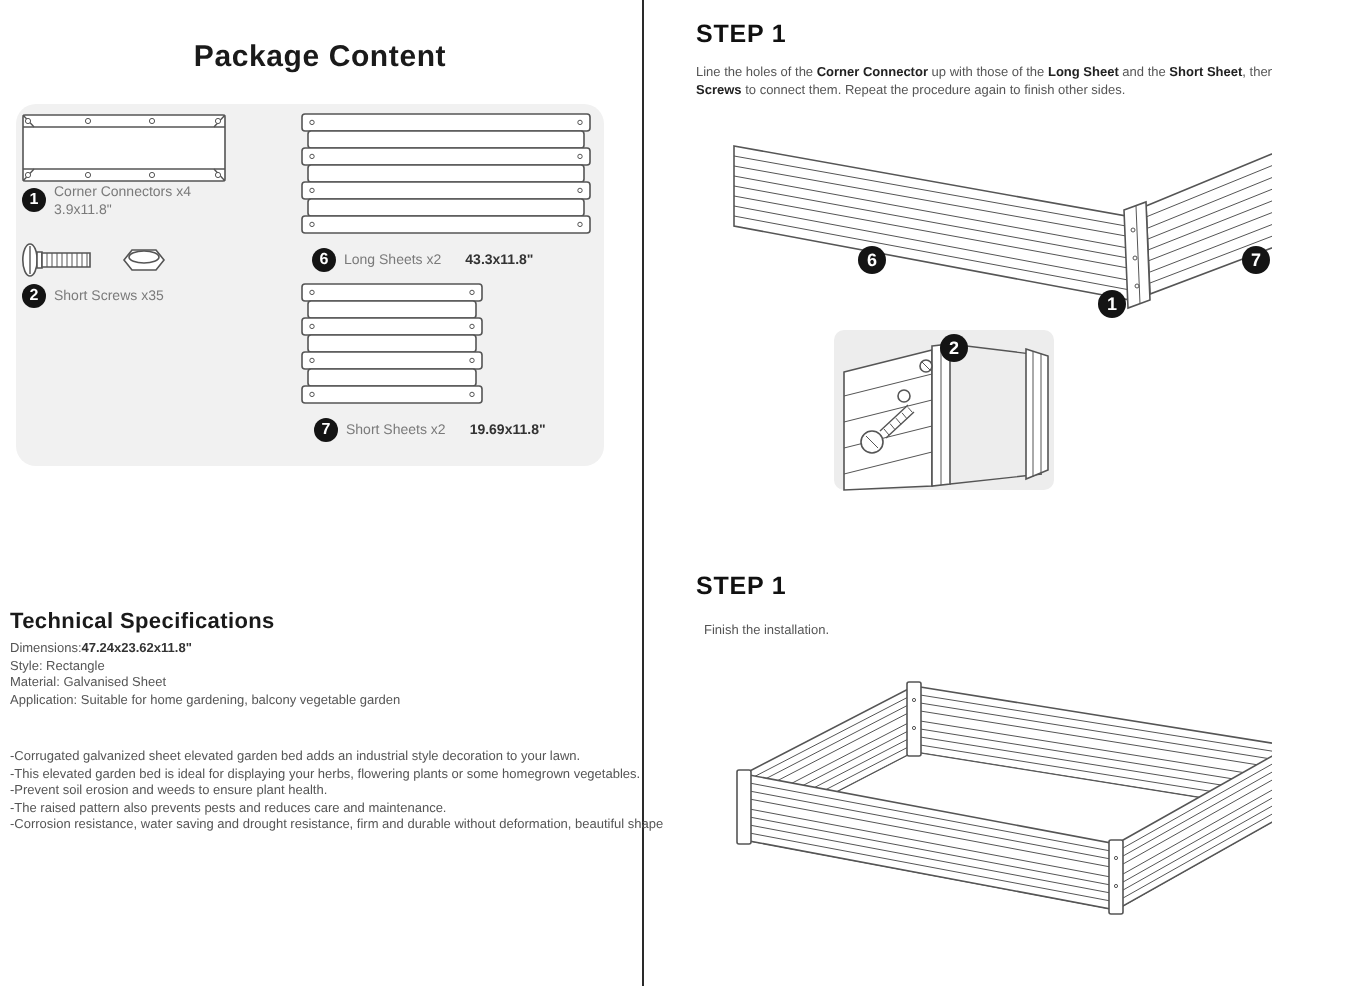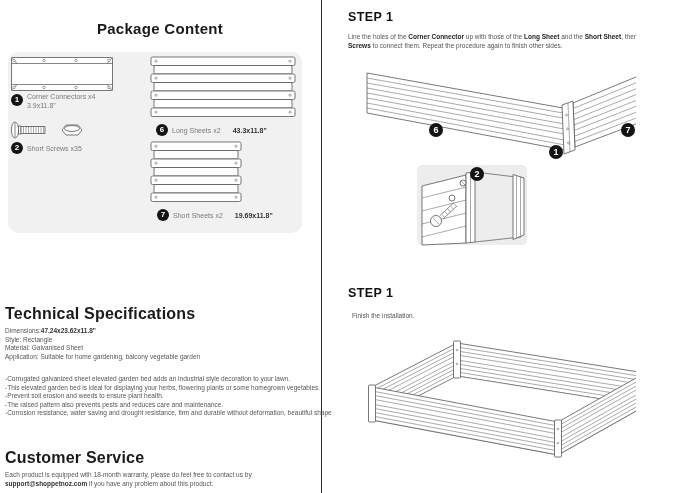--- a/index.html
+++ b/index.html
@@ -11,21 +11,21 @@
   .pkg-box{position:absolute;left:8px;top:52px;width:294px;height:181px;background:#f1f1f1;border-radius:10px;}
   .abs{position:absolute;}
   .badge{position:absolute;background:#141414;color:#fff;border-radius:50%;
          display:flex;align-items:center;justify-content:center;font-weight:bold;line-height:1;}
   .badge.sm{width:12px;height:12px;font-size:8px;}
   .badge.md{width:14px;height:14px;font-size:9px;}
   .part-label{position:absolute;font-size:7px;line-height:9px;color:#7a7a7a;white-space:nowrap;}
   .part-label .dim{font-weight:bold;color:#333;}
   .gap{display:inline-block;width:12px;}
   .sec{position:absolute;left:5px;width:330px;}
-  .sec h2{margin:0 0 4px 0;font-size:16px;font-weight:700;color:#1a1a1a;letter-spacing:.2px;}
+  .sec h2{margin:0 0 4px 0;font-size:11px;font-weight:700;color:#1a1a1a;letter-spacing:.2px;}
   .body-line{font-size:6.5px;line-height:8.6px;color:#555;white-space:nowrap;}
   .body-line b{color:#333;}
   .step-h{position:absolute;margin:0;font-size:12.5px;font-weight:700;color:#111;letter-spacing:.4px;text-align:right;}
   .step-p{position:absolute;font-size:6.5px;line-height:9px;color:#555;width:318px;}
   .step-p b{color:#222;}
   svg{display:block;}
   svg *{vector-effect:non-scaling-stroke;}
   .ln{stroke:#555;stroke-width:.7;fill:none;}
   .shape{stroke:#555;stroke-width:.8;fill:#fff;}
   .thin{stroke:#555;stroke-width:.5;fill:none;}
@@ -137,26 +137,20 @@
   </div>
 
   <div class="sec" style="top:375px;">
     <div class="body-line">-Corrugated galvanized sheet elevated garden bed adds an industrial style decoration to your lawn.</div>
     <div class="body-line">-This elevated garden bed is ideal for displaying your herbs, flowering plants or some homegrown vegetables.</div>
     <div class="body-line">-Prevent soil erosion and weeds to ensure plant health.</div>
     <div class="body-line">-The raised pattern also prevents pests and reduces care and maintenance.</div>
     <div class="body-line">-Corrosion resistance, water saving and drought resistance, firm and durable without deformation, beautiful shape</div>
   </div>
 
-  <div class="sec" style="top:449px;">
-    <h2>Customer Service</h2>
-    <div class="body-line" style="white-space:normal;width:318px;">
-      <span>Each product is equipped with 18-month warranty, please do feel free to contact us by </span><b>support@shoppetnoz.com</b><span> if you have any problem about this product.</span>
-    </div>
-  </div>
 
   <h2 class="step-h" style="left:348px;top:10px;">STEP 1</h2>
   <p class="step-p" style="left:348px;top:32px;margin:0;">
     <span>Line the holes of the </span><b>Corner Connector</b><span> up with those of the </span><b>Long Sheet</b><span> and the </span><b>Short Sheet</b><span>, then use </span><b>Screws</b><span> to connect them. Repeat the procedure again to finish other sides.</span>
   </p>
 
   <svg class="abs" style="left:340px;top:55px;" width="339" height="235" viewBox="0 0 339 235">
 
     <polygon class="shape" points="27,18 223,53 225,95 27,58"></polygon>
     <path class="thin" d="M27,23 L223,58 M27,28 L223,63 M27,33 L224,69 M27,38 L224,74 M27,43 L224,79 M27,48 L224,85 M27,53 L225,90"></path>

